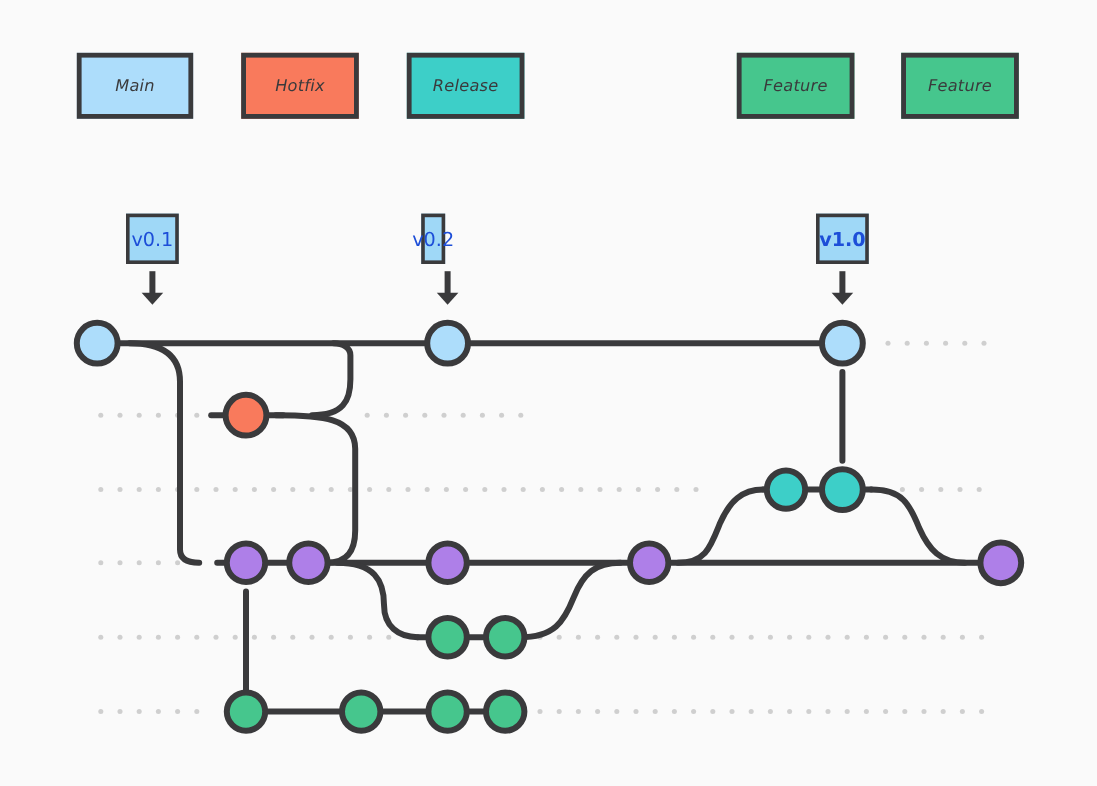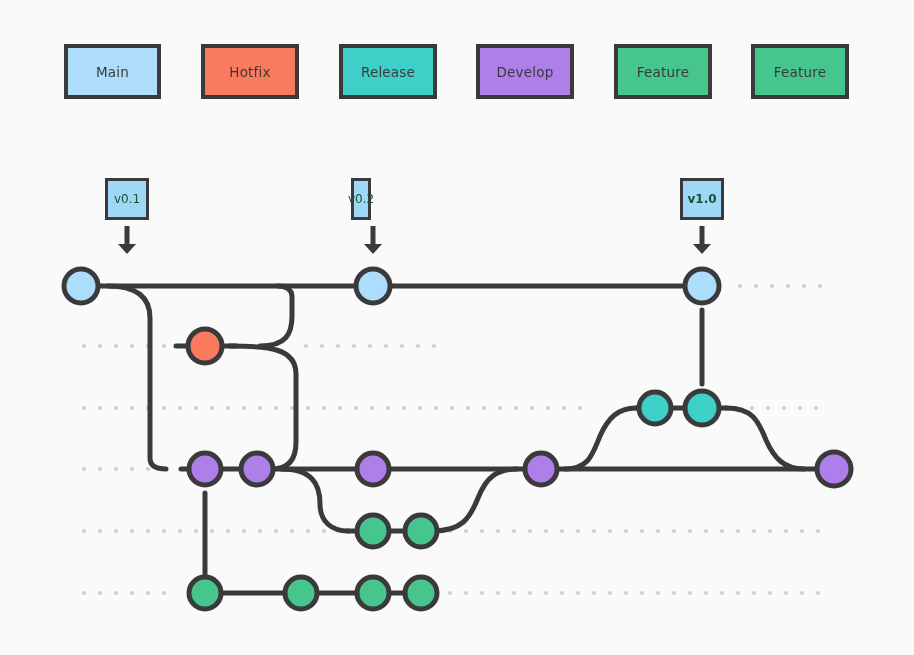--- a/index.html
+++ b/index.html
@@ -1,45 +1,42 @@
 <!DOCTYPE html>
 <html><head>
 <meta charset="utf-8">
 <style>
   html,body{margin:0;padding:0;}
   body{width:914px;height:655px;background:#FAFAFA;font-family:"DejaVu Sans",sans-serif;overflow:hidden;position:relative;}
   #stage{position:relative;width:914px;height:655px;}
 
-  .legend{position:absolute;left:0;top:0;width:914px;height:140px;}
+  .legend{position:absolute;left:0;top:0;width:914px;height:140px;font-style:italic;}
   .legend-box{position:absolute;box-sizing:border-box;border:4px solid #3A3A3C;
     display:flex;align-items:center;justify-content:center;
     font-size:13.5px;color:#3A3A3C;letter-spacing:.2px;}
 
   .tag{position:absolute;box-sizing:border-box;border:3.5px solid #3A3A3C;background:#9FD8F7;
-    display:flex;align-items:center;justify-content:center;font-size:12px;color:#14532d;}
+    display:flex;align-items:center;justify-content:center;font-size:16px;color:#1d4ed8;}
 
   svg.graph{position:absolute;left:0;top:0;width:914px;height:655px;}
 </style>
 </head>
 <body>
 
 <div id="stage">
 
   <div class="legend" id="legend-layer">
       <div class="legend-box" style="left: 64px; top: 44px; width: 97px; height: 55px; background: rgb(173, 221, 251);">
         <span>Main</span>
       </div>
       <div class="legend-box" style="left: 339px; top: 44px; width: 98px; height: 55px; background: rgb(61, 207, 200);">
         <span>Release</span>
       </div>
       <div class="legend-box" style="left: 201px; top: 44px; width: 98px; height: 55px; background: rgb(249, 122, 92);">
         <span>Hotfix</span>
-      </div>
-      <div class="legend-box" style="left: 476px; top: 44px; width: 98px; height: 55px; background: rgb(174, 127, 232);">
-        <span>Develop</span>
       </div>
       <div class="legend-box" style="left: 614px; top: 44px; width: 98px; height: 55px; background: rgb(70, 198, 141);">
         <span>Feature</span>
       </div>
       <div class="legend-box" style="left: 751px; top: 44px; width: 98px; height: 55px; background: rgb(70, 198, 141);">
         <span>Feature</span>
       </div>
     </div>
 
   <div id="tag-layer">

